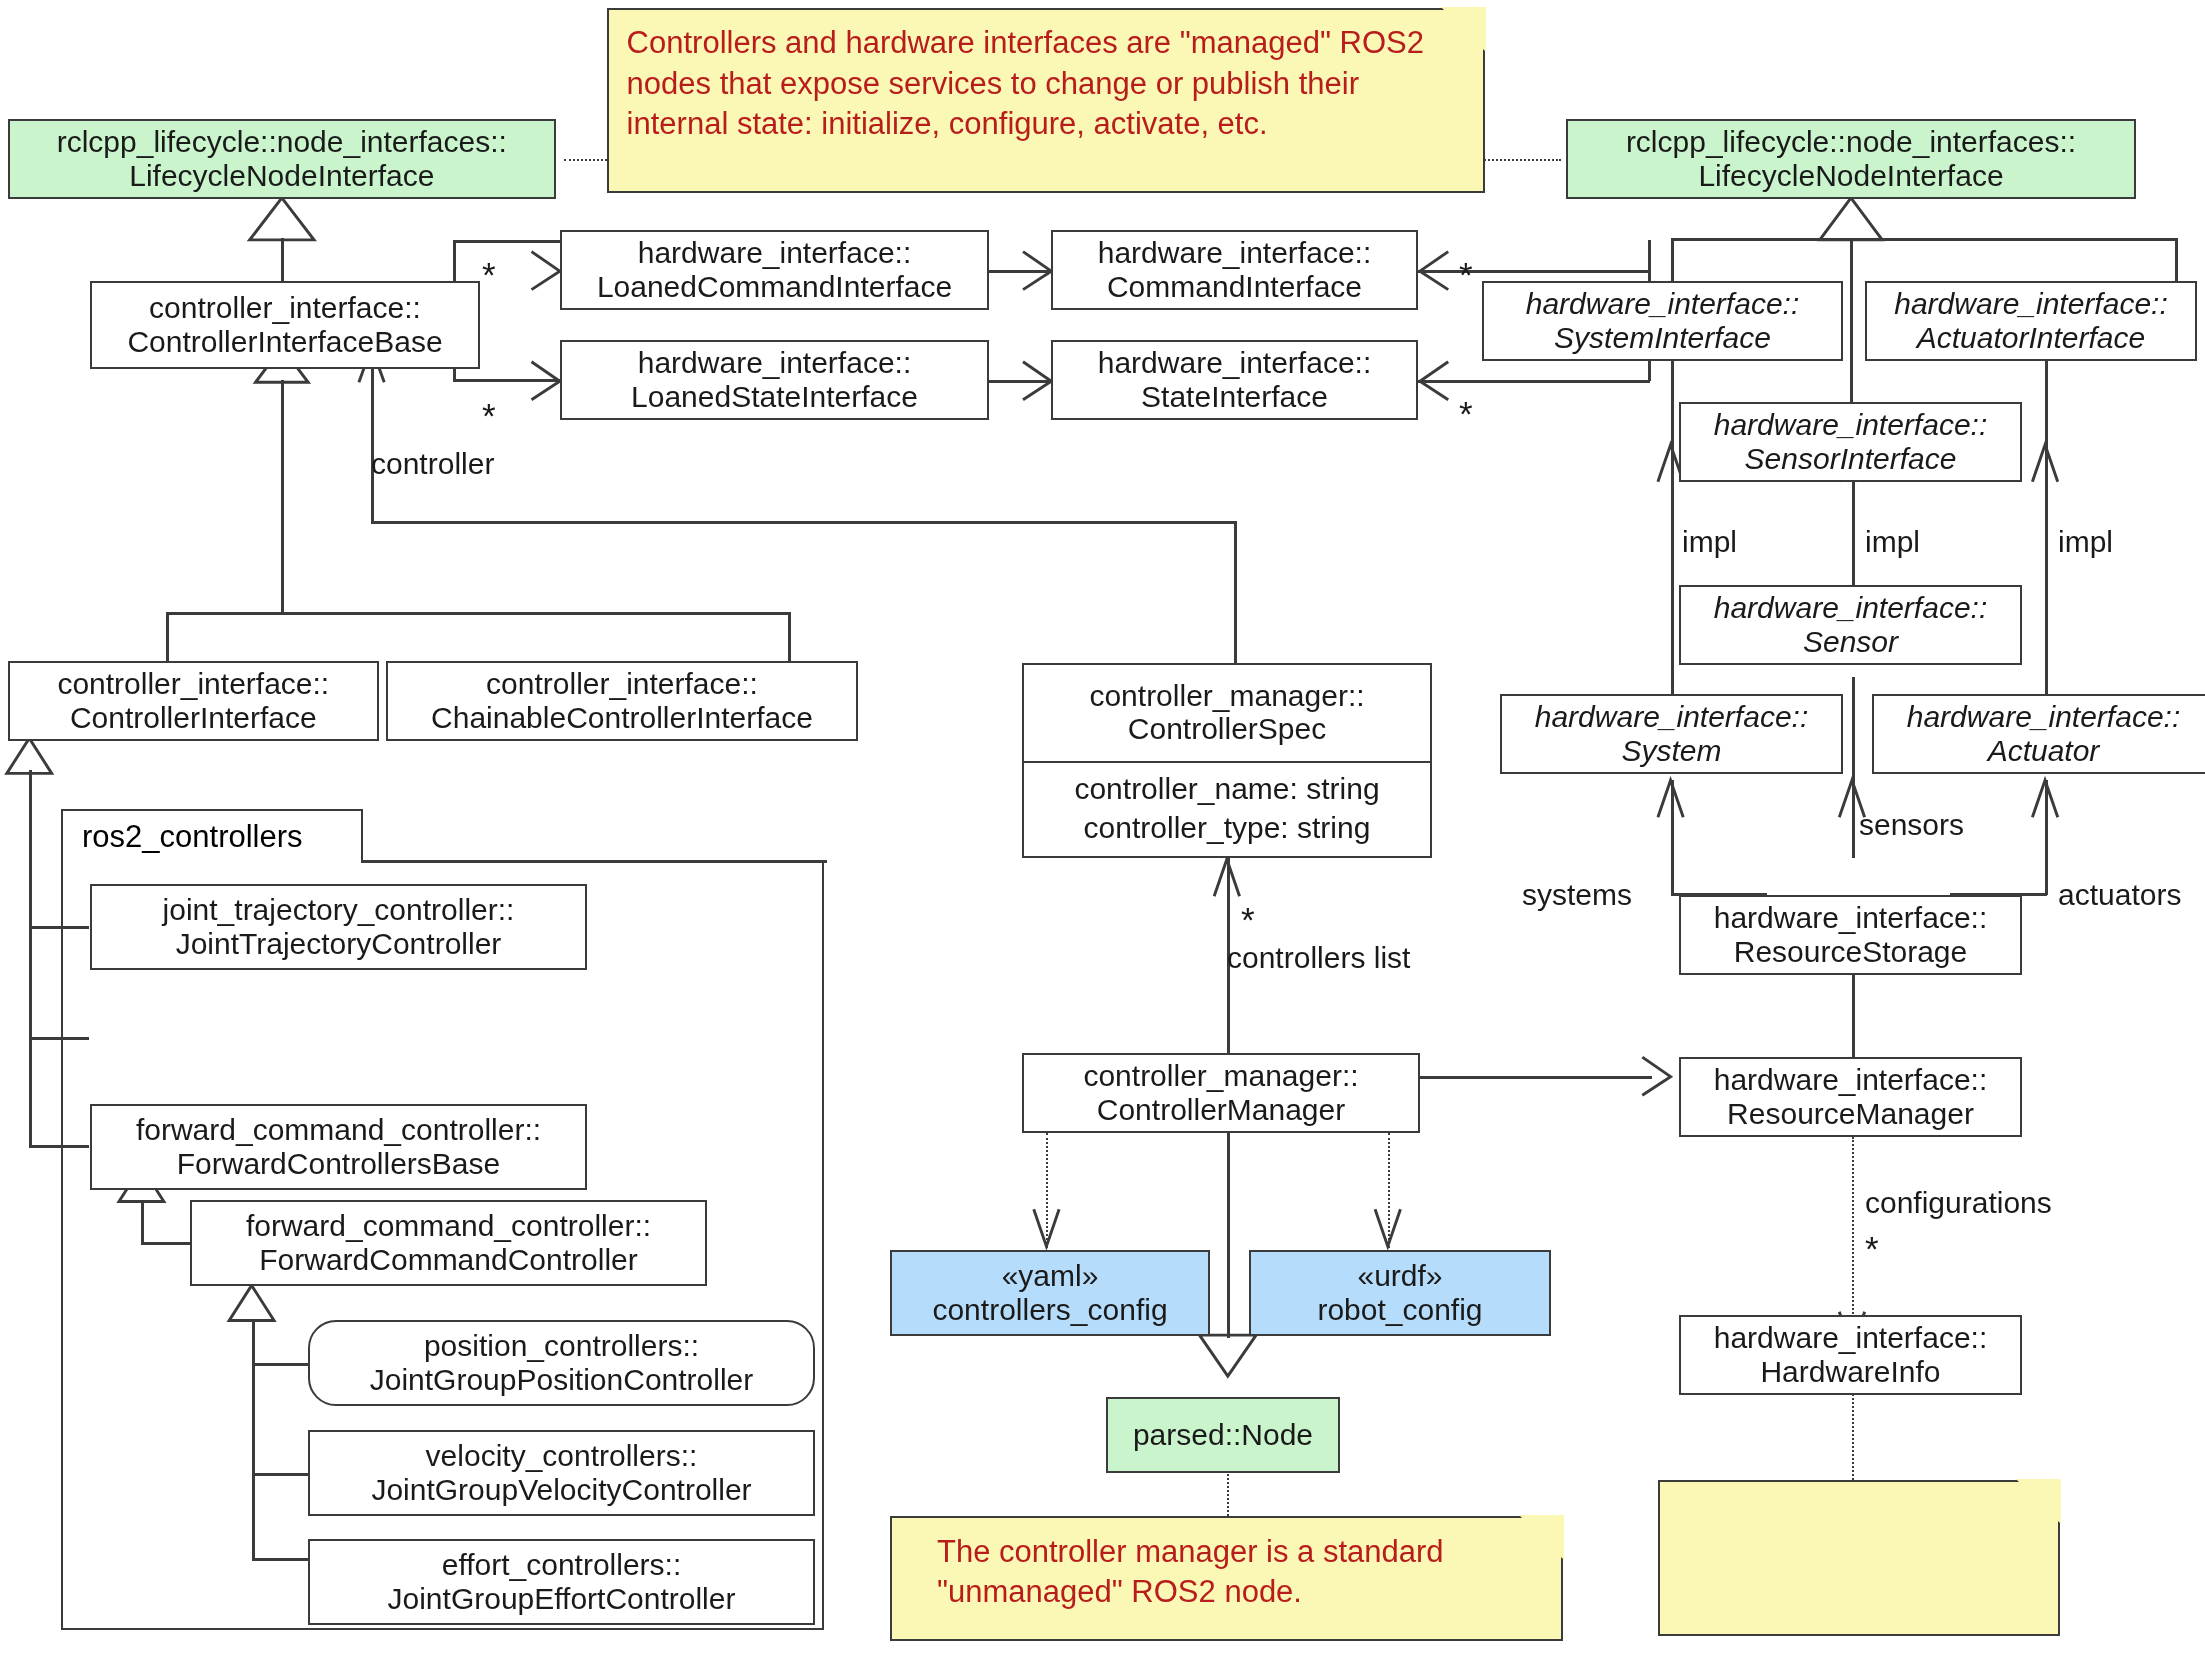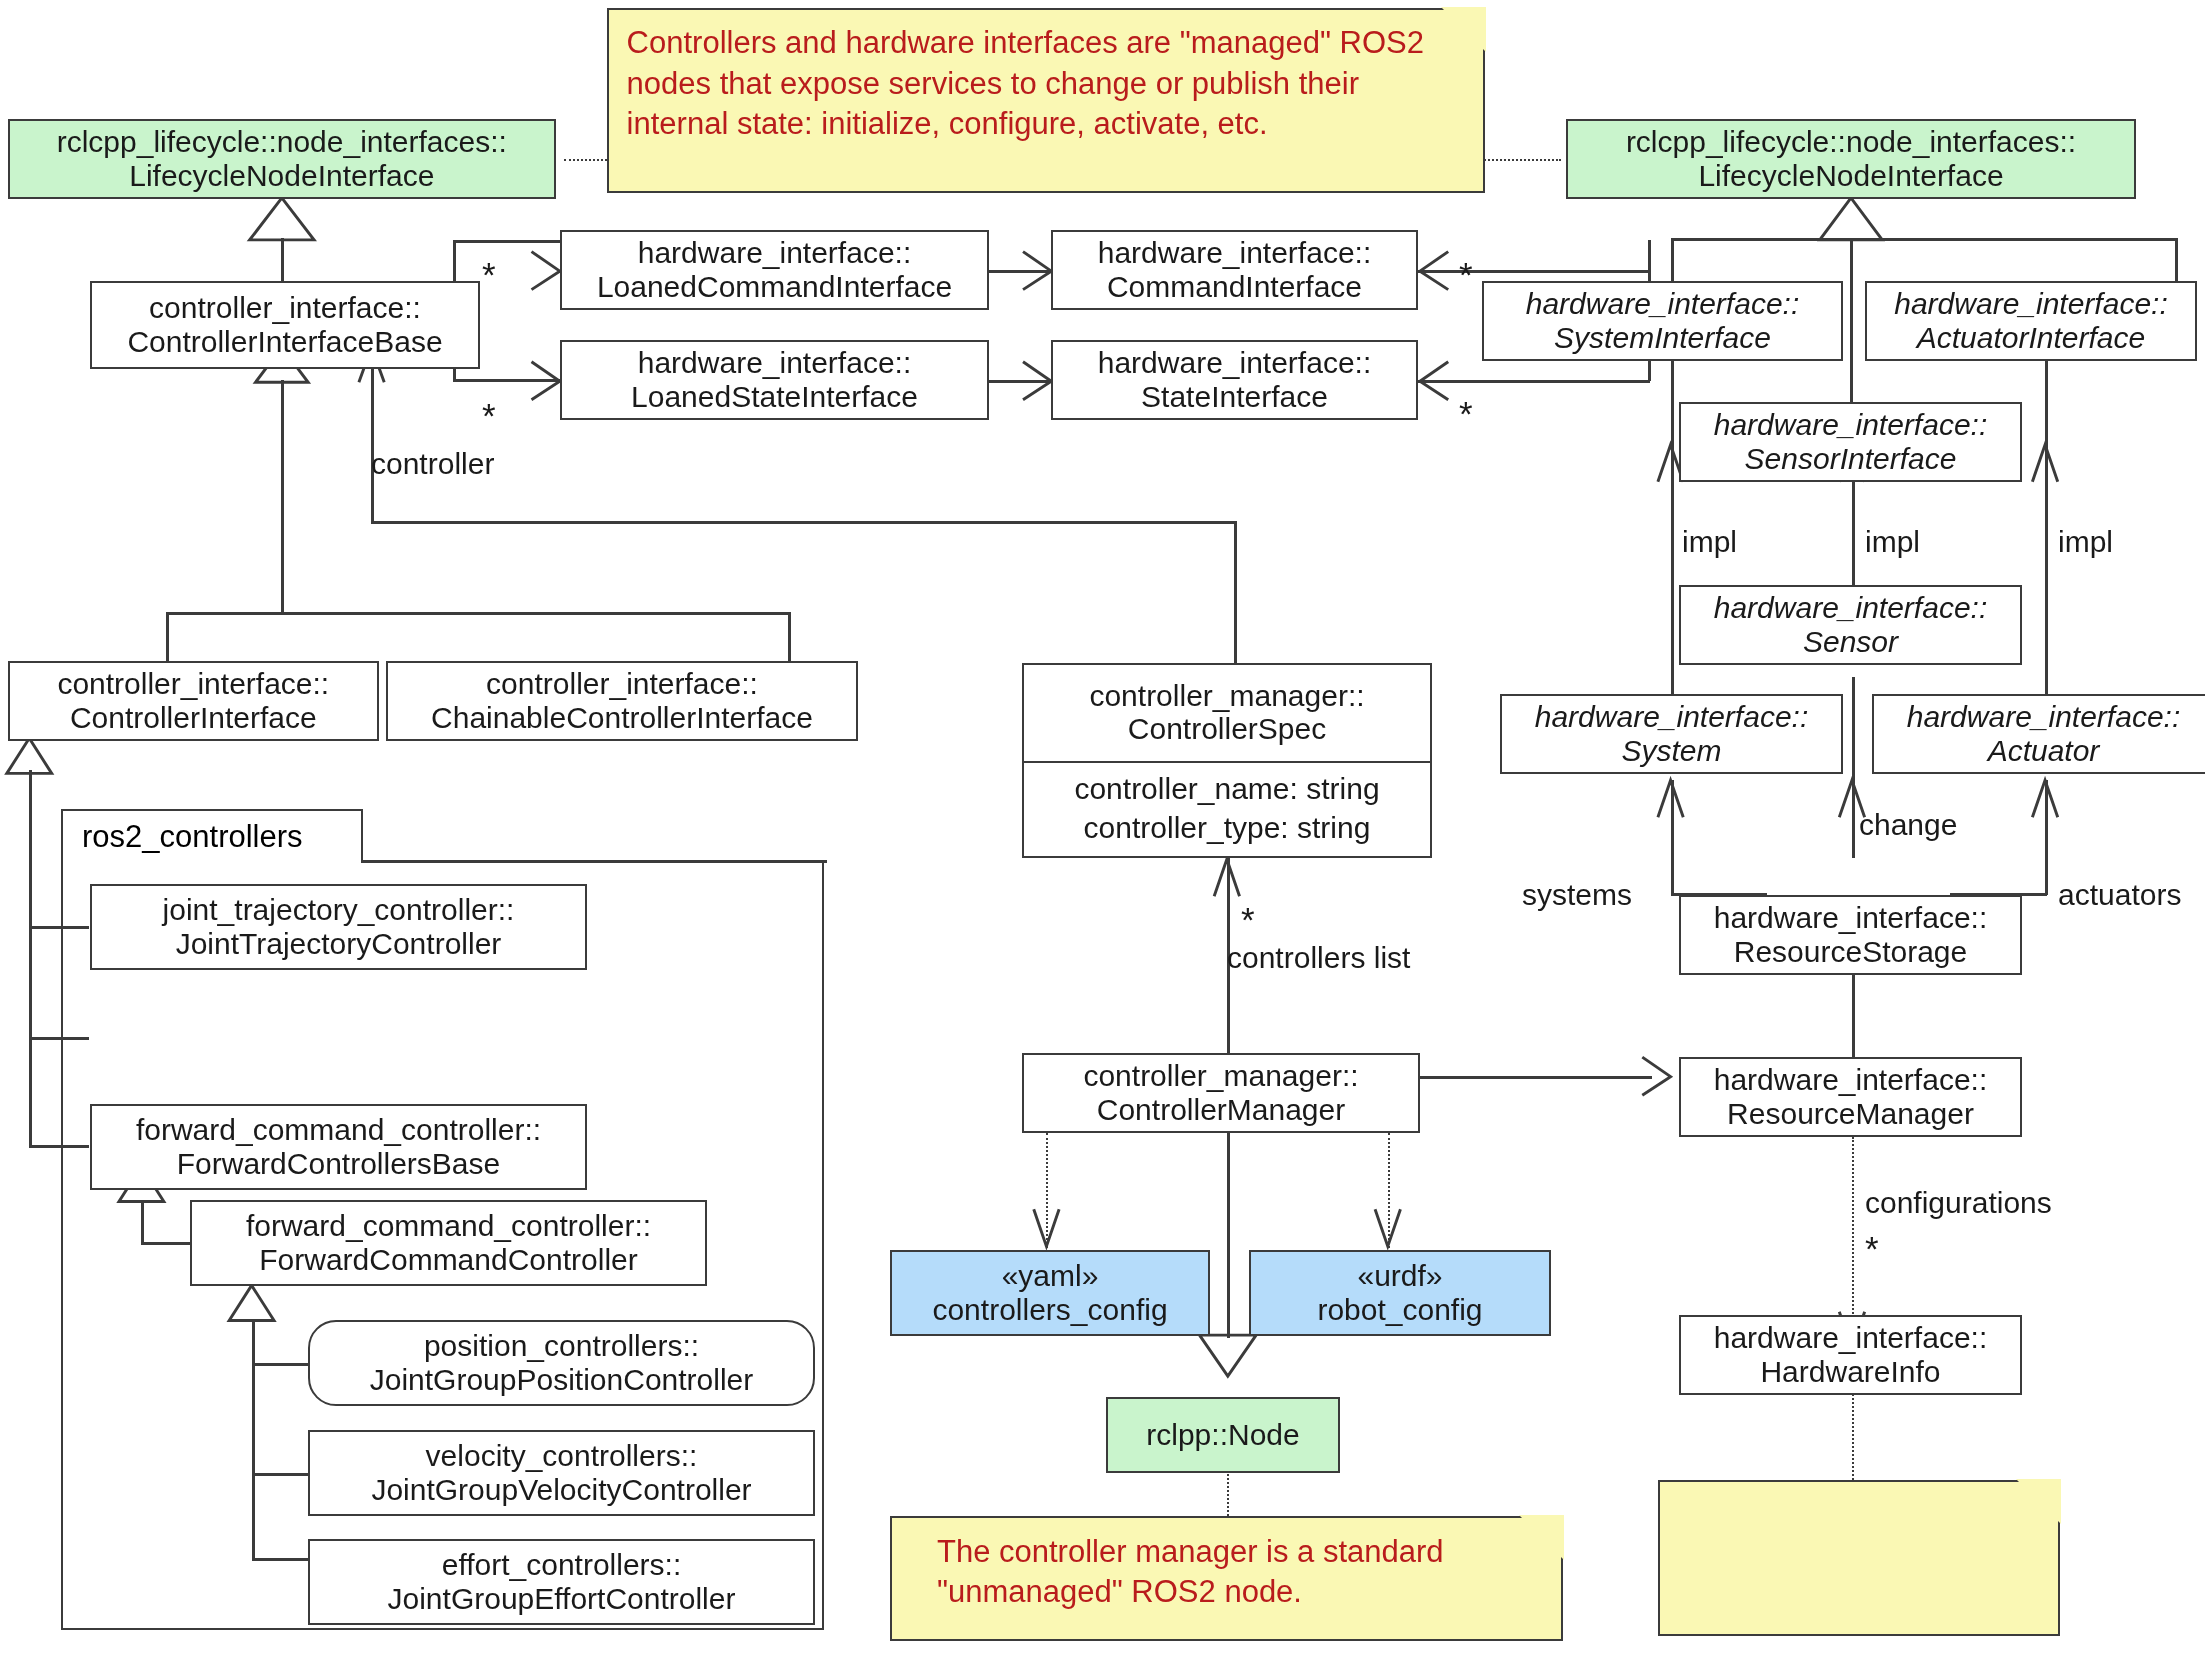--- a/index.html
+++ b/index.html
@@ -308,21 +308,21 @@
     <span class="ln">«yaml»</span>
     <span class="ln">controllers_config</span>
   </div>
 
   <div class="box blue f31" style="left:1249px;top:1250px;width:302px;height:86px;">
     <span class="ln">«urdf»</span>
     <span class="ln">robot_config</span>
   </div>
 
   <div class="box green f31" style="left:1106px;top:1397px;width:234px;height:76px;">
-    <span class="ln">rclpp::Node</span>
+    <span class="ln">parsed::Node</span>
   </div>
 
   <div class="note f32" style="left:607px;top:7.8px;width:878px;height:185px;">
     <span class="foldtri"></span>
     <span>Controllers and hardware interfaces are "managed" ROS2 nodes that expose services to change or publish their internal state: initialize, configure, activate, etc.</span>
   </div>
 
   <div class="note f32" style="left:890px;top:1516px;width:673px;height:125px;padding-left:45px;">
     <span class="foldtri"></span>
     <span>The controller manager is a standard "unmanaged" ROS2 node.</span>
@@ -336,20 +336,20 @@
   <div class="star" style="left:482px;top:398px;">*</div>
   <div class="star" style="left:1459px;top:257px;">*</div>
   <div class="star" style="left:1459px;top:396px;">*</div>
   <div class="star" style="left:1241px;top:902px;">*</div>
   <div class="star" style="left:1865px;top:1231px;">*</div>
 
   <div class="lbl" style="left:371px;top:447px;">controller</div>
   <div class="lbl" style="left:1227px;top:941px;">controllers list</div>
   <div class="lbl" style="left:1865px;top:1186px;">configurations</div>
   <div class="lbl" style="left:1522px;top:878px;">systems</div>
-  <div class="lbl" style="left:1859px;top:808px;">change</div>
+  <div class="lbl" style="left:1859px;top:808px;">sensors</div>
   <div class="lbl" style="left:2058px;top:878px;">actuators</div>
   <div class="lbl" style="left:1682px;top:525px;">impl</div>
   <div class="lbl" style="left:1865px;top:525px;">impl</div>
   <div class="lbl" style="left:2058px;top:525px;">impl</div>
 
 </div>
 
 
 </body></html>

